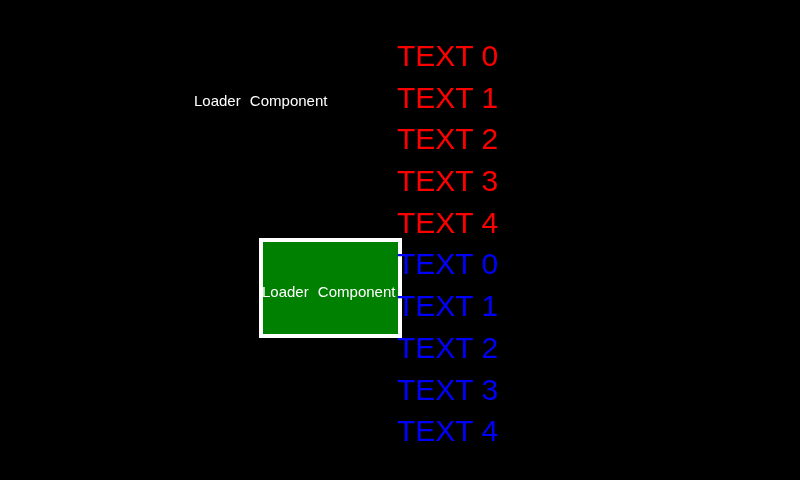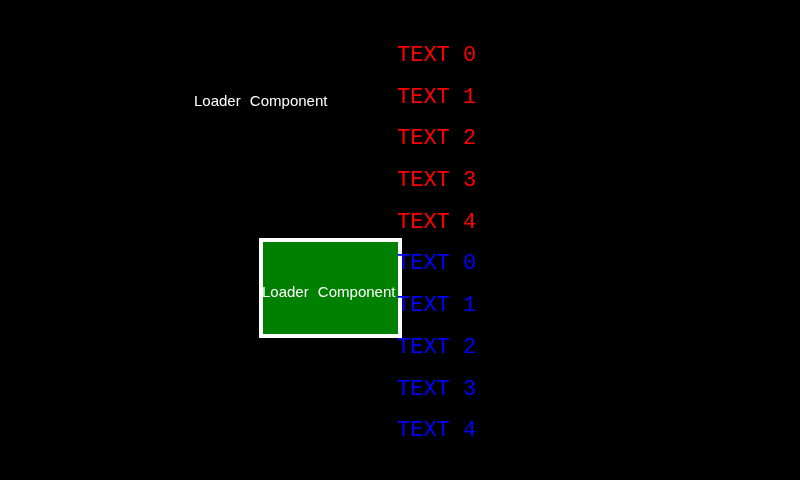--- a/index.html
+++ b/index.html
@@ -54,22 +54,22 @@
     font-family: "Liberation Sans", sans-serif;
   }
   .text-list {
     position: absolute;
     left: 397px;
     top: 35px;
   }
   .text-list-row {
     height: 41.7px;
     line-height: 41.7px;
-    font-family: Liberation Mono, monospace;
-    font-size: 22px;
+    font-family: Liberation Sans, sans-serif;
+    font-size: 30px;
     white-space: nowrap;
   }
 </style>
 </head>
 <body style="background: rgb(0, 0, 0);">
 
 <div class="screen">
 
   <div class="loader-label" style="color: rgb(255, 255, 255);">Loader Component</div>
 

